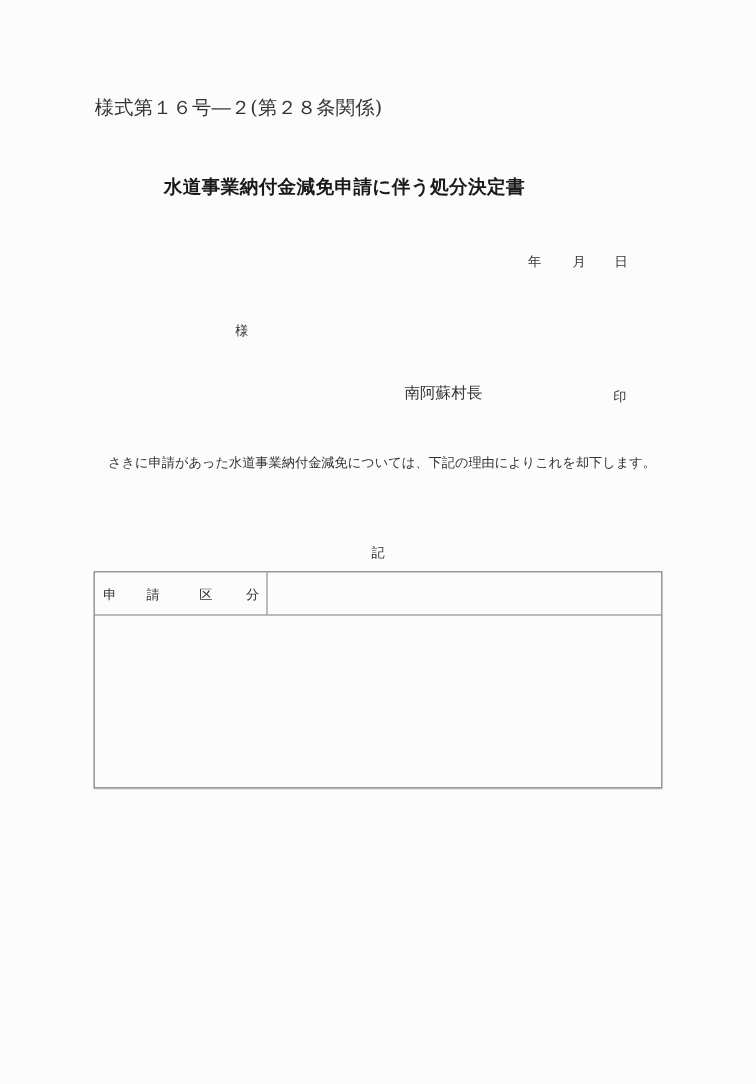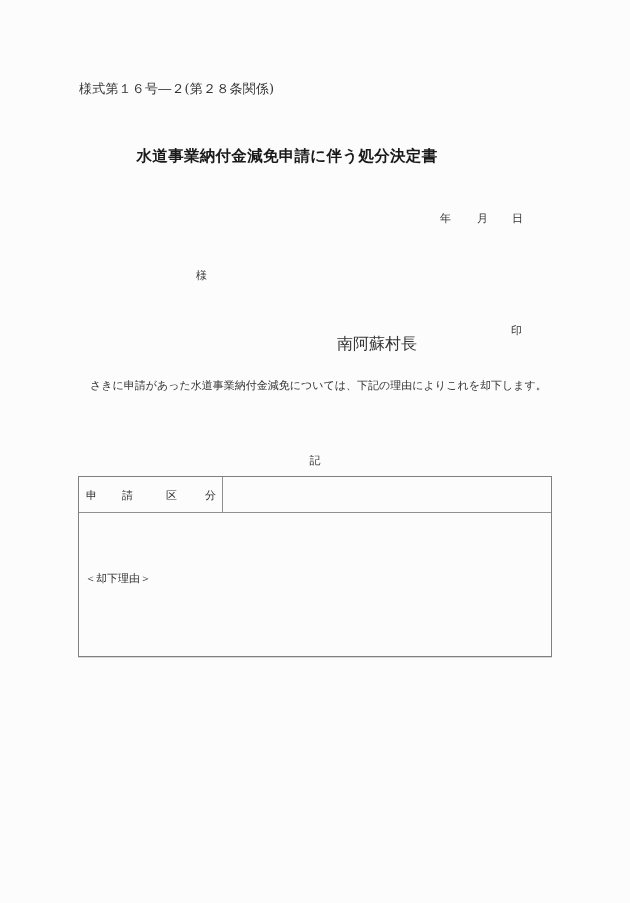--- a/index.html
+++ b/index.html
@@ -12,21 +12,21 @@
       height: 903px;
       position: relative;
       overflow: hidden;
       font-family: "DejaVu Serif", "Liberation Serif", serif;
       color: #222;
     }
     .abs { position: absolute; white-space: nowrap; }
 
     .form-number {
       left: 79px; top: 80px;
-      font-size: 13px;
+      font-size: 16px;
       letter-spacing: 0.2px;
       color: #333;
     }
     .doc-title {
       left: 0; width: 574px; top: 146px;
       text-align: center;
       font-size: 15.5px;
       font-weight: bold;
       letter-spacing: 0.3px;
       color: #1a1a1a;
@@ -36,22 +36,22 @@
       font-size: 11px;
       color: #333;
     }
     .date-line span { position: absolute; }
     .addressee {
       top: 268px; left: 196px;
       font-size: 11px;
       color: #333;
     }
     .issuer {
-      top: 334px; left: 337px;
-      font-size: 16px;
+      top: 319px; left: 337px;
+      font-size: 13px;
       color: #333;
     }
     .seal {
       top: 323px; left: 511px;
       font-size: 11px;
       color: #333;
     }
     .body-text {
       left: 79px; top: 376px;
       width: 475px;
@@ -139,18 +139,15 @@
   <div class="form-table">
     <div class="row-1">
       <div class="cell-label">
         <span style="left:7px;">申</span>
         <span style="left:43px;">請</span>
         <span style="left:87px;">区</span>
         <span style="left:126px;">分</span>
       </div>
       <div class="cell-value"></div>
     </div>
-    <div class="reason-area">
-      <span class="reason-label">＜却下理由＞</span>
-    </div>
   </div>
 
 </div>
 
 </body></html>

